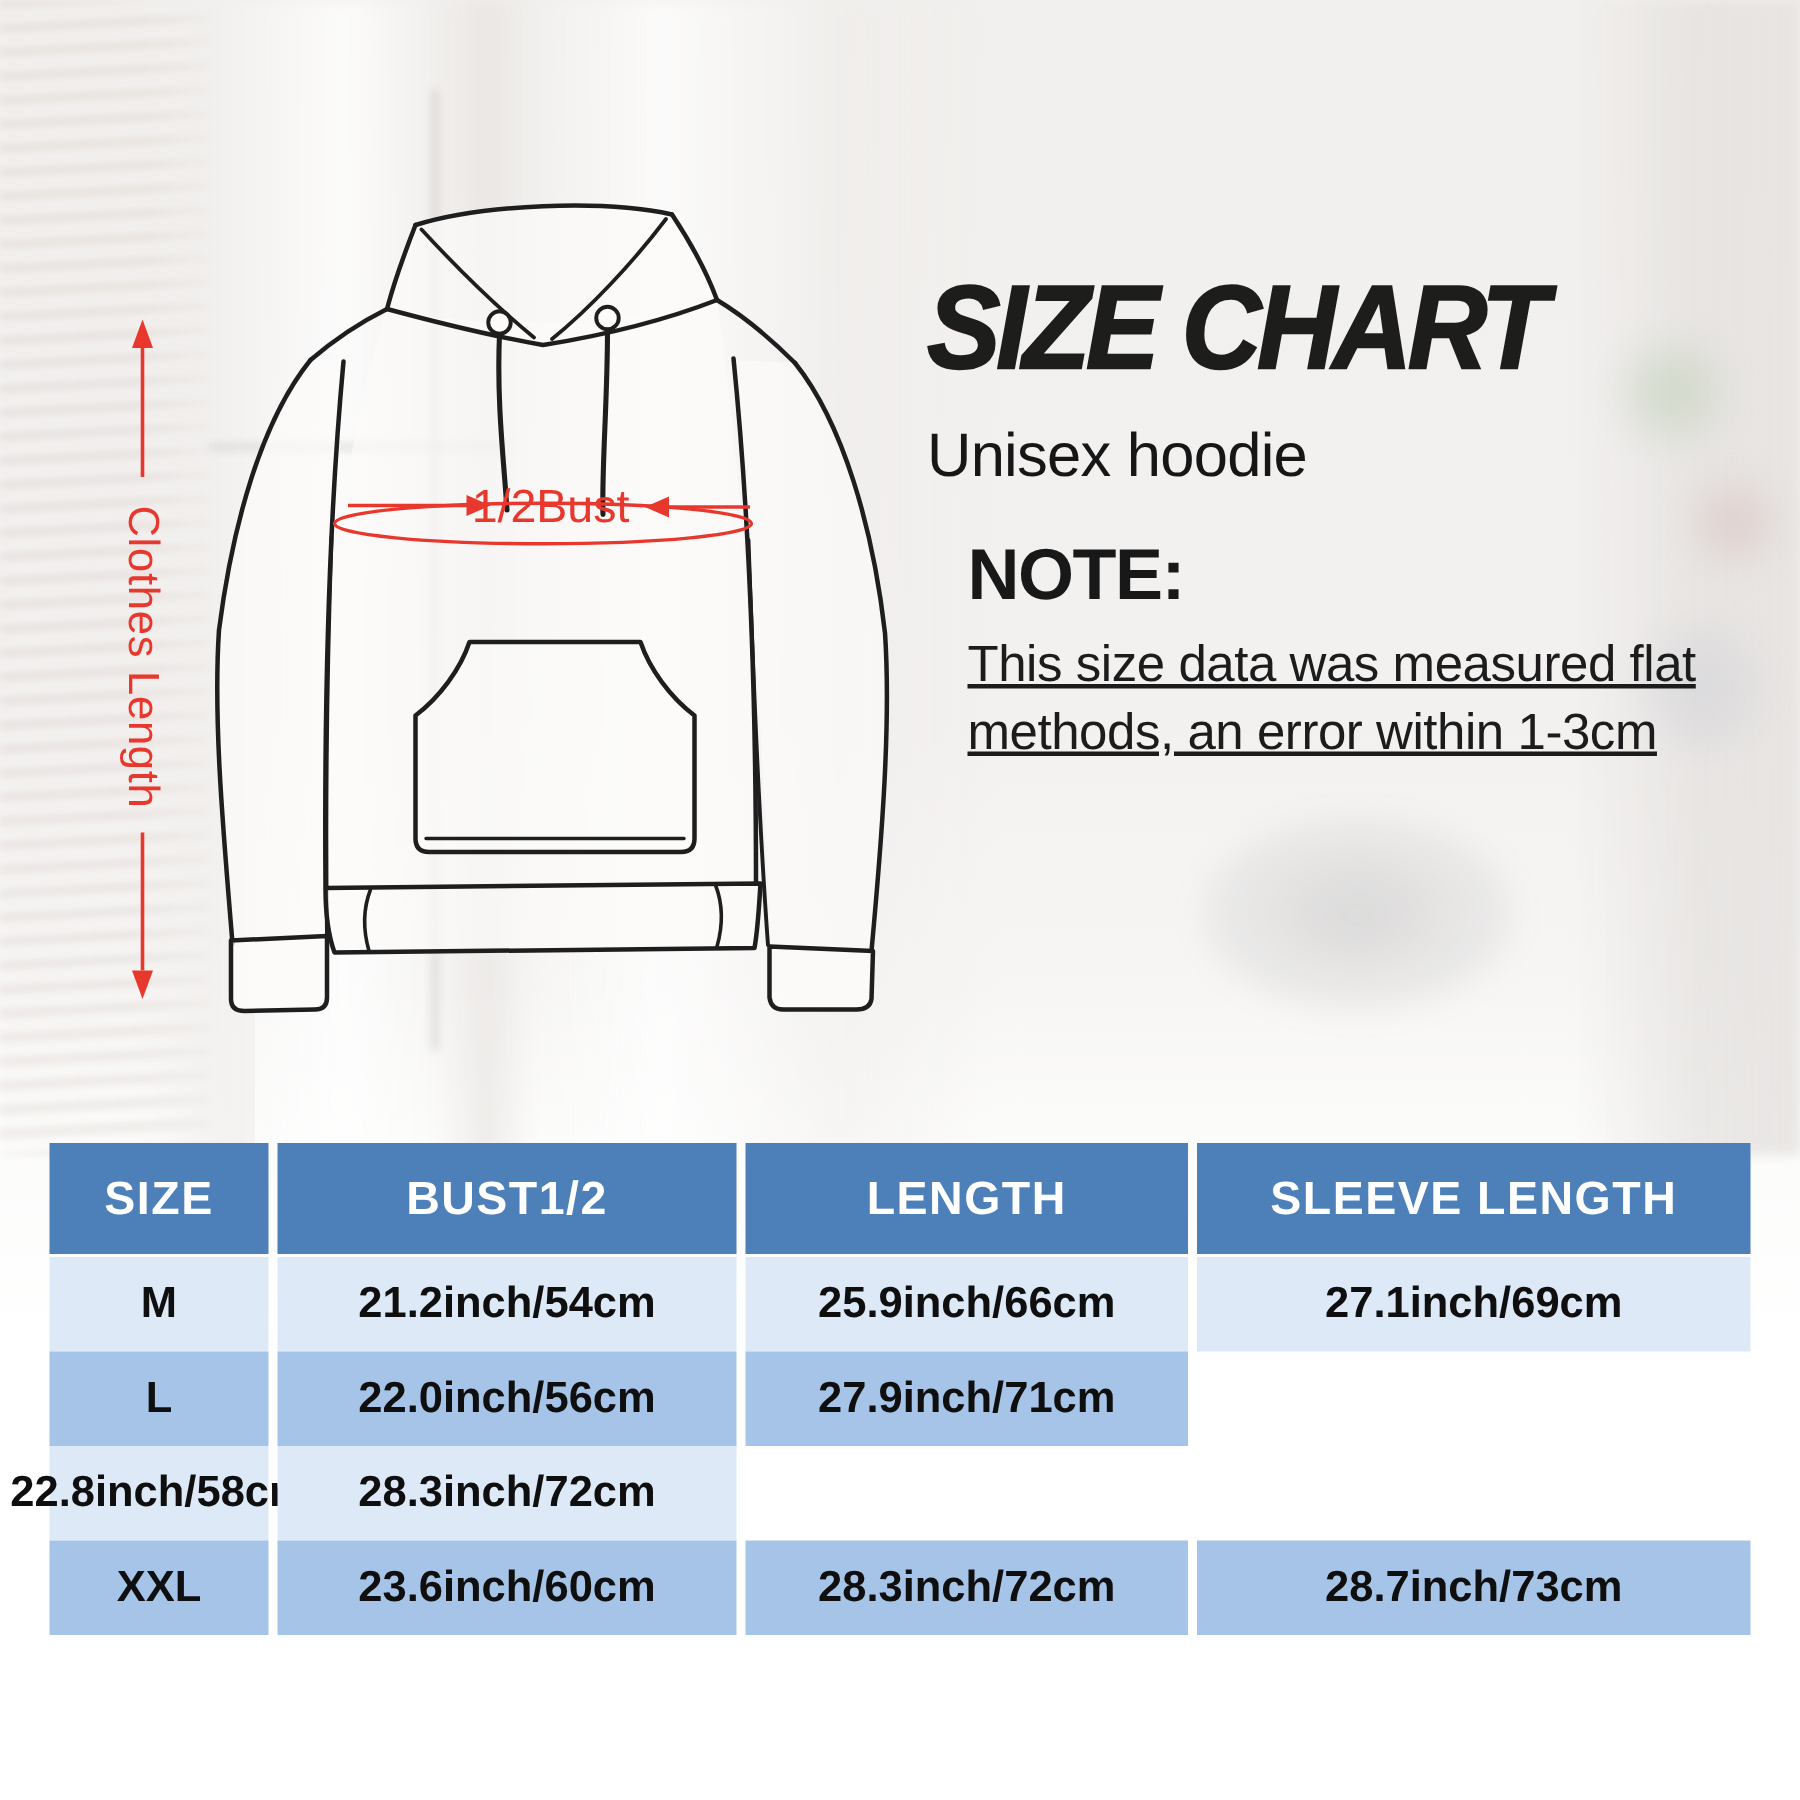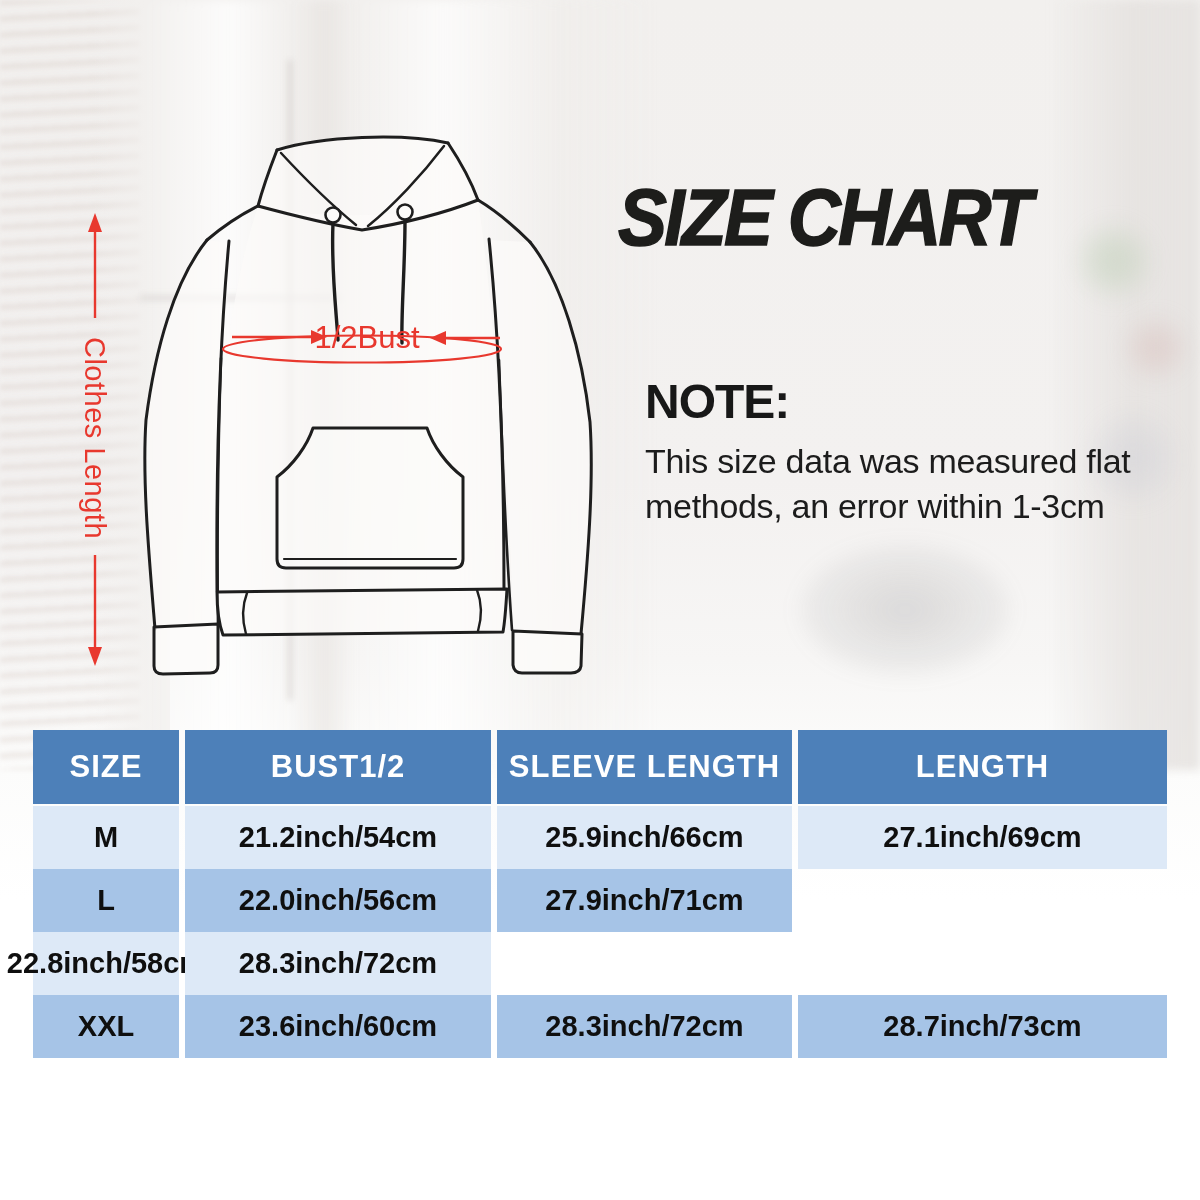--- a/index.html
+++ b/index.html
@@ -58,26 +58,26 @@
 
   
   .title-block{ position:absolute; left:618px; top:178px; }
   .page-title{
     font-size:79px; line-height:1; font-weight:800; font-style:italic;
     color:#1d1d1b; letter-spacing:-3px; white-space:nowrap;
     transform:scaleX(0.93); transform-origin:left top;
     -webkit-text-stroke:1.5px #1d1d1b;
   }
   .subtitle{ margin-top:23px; font-size:41px; font-weight:400; color:#161616; letter-spacing:-0.5px; }
-  .note-block{ position:absolute; left:645px; top:374px; }
+  .note-block{ position:absolute; left:645px; top:356px; }
   .note-heading{ font-size:48px; font-weight:700; color:#181818; letter-spacing:-1px; }
-  .note-lines{ margin-top:10px; font-size:34px; line-height:45px; color:#1c1c1c; letter-spacing:-0.3px; }
+  .note-lines{ margin-top:10px; font-size:34px; line-height:45px; color:#1c1c1c; letter-spacing:-0.3px;text-decoration:underline; }
 
   
-  .size-table{ position:absolute; left:33px; top:730px; width:945px; }
+  .size-table{ position:absolute; left:33px; top:762px; width:945px; }
   .t-row{ display:grid; grid-template-columns:146px 306px 295px 369px; column-gap:6px; }
   .t-row.t-head{ margin-bottom:2px; }
   .cell{ display:flex; align-items:center; justify-content:center; height:63px; font-weight:700; font-size:29px; color:#0f0f0f; }
   .t-head .cell{ height:74px; background:#4d80b9; color:#ffffff; font-size:31px; letter-spacing:1px; }
   .t-row.light .cell{ background:#dde9f7; }
   .t-row.dark  .cell{ background:#a6c4e7; }
 </style>
 </head>
 <body>
 
@@ -144,36 +144,37 @@
       <path d="M25,112 L25,200" stroke="#e8382e" stroke-width="2.4" fill="none"></path>
       <text x="25" y="320" transform="rotate(90 25 320)" text-anchor="middle" dominant-baseline="central" font-size="29" letter-spacing="0.5" fill="#e8382e">Clothes Length</text>
       <path d="M25,437 L25,529" stroke="#e8382e" stroke-width="2.4" fill="none"></path>
       <polygon points="25,548 18,529 32,529" fill="#e8382e"></polygon>
     </g>
   </svg>
 </div>
 
 <div class="title-block">
   <div class="page-title">SIZE CHART</div>
+  <div class="subtitle">Unisex hoodie</div>
 </div>
 
 <div class="note-block">
   <div class="note-heading">NOTE:</div>
   <div class="note-lines">
     <div>This size data was measured flat</div>
     <div>methods, an error within 1-3cm</div>
   </div>
 </div>
 
 <div class="size-table">
   <div class="t-row t-head">
     <div class="cell">SIZE</div>
     <div class="cell">BUST1/2</div>
+    <div class="cell">LENGTH</div>
     <div class="cell">SLEEVE LENGTH</div>
-    <div class="cell">LENGTH</div>
   </div>
   <div class="t-row light">
     <div class="cell">M</div>
     <div class="cell">21.2inch/54cm</div>
     <div class="cell">25.9inch/66cm</div>
     <div class="cell">27.1inch/69cm</div>
   </div>
   <div class="t-row dark">
     <div class="cell">L</div>
     <div class="cell">22.0inch/56cm</div>

